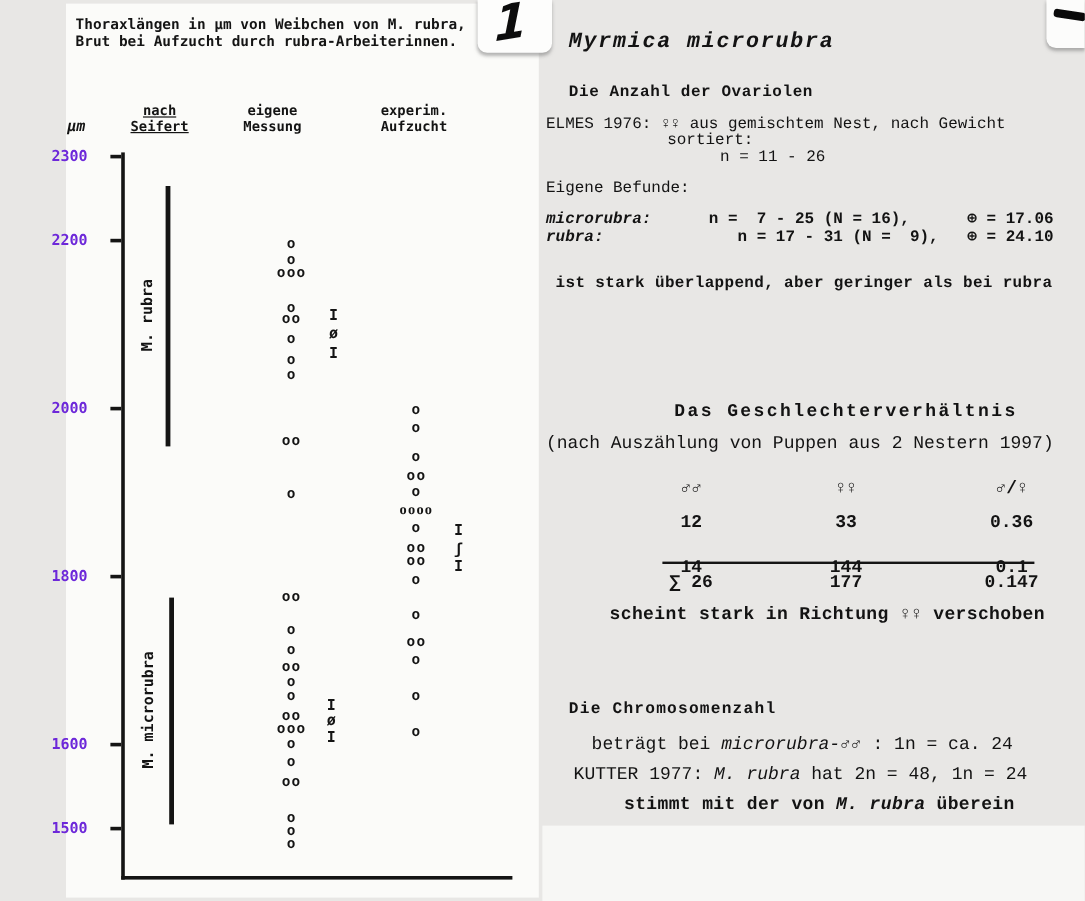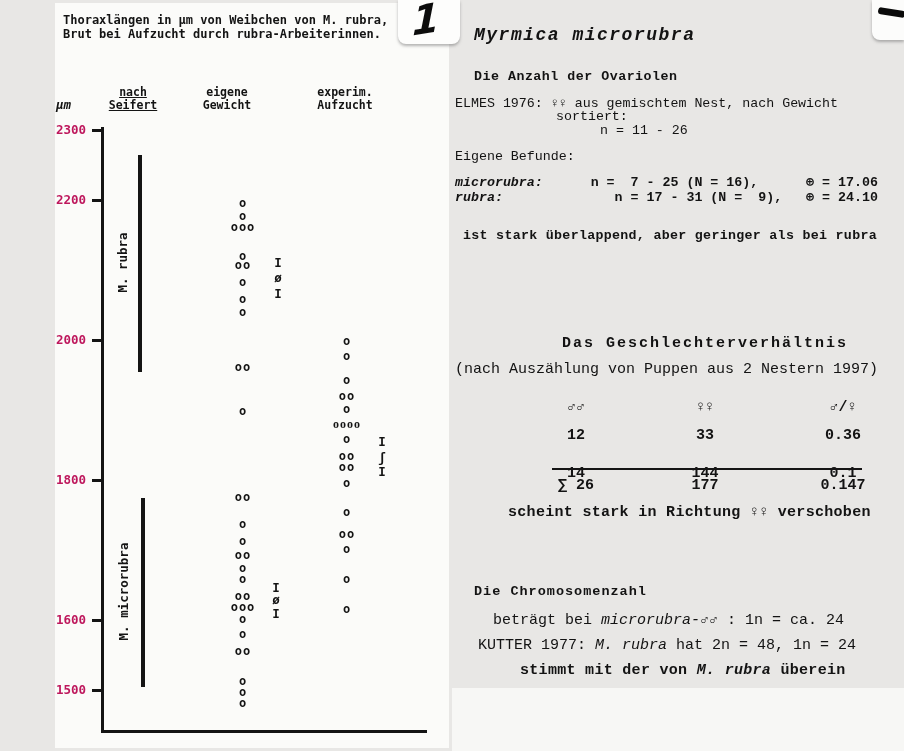--- a/index.html
+++ b/index.html
@@ -20,22 +20,22 @@
                border-radius:3px;transform:rotate(9deg);}
   
   .cx{font-family:"DejaVu Sans Mono","Liberation Mono",monospace;color:#141414;}
   #chart-title{left:63px;top:13px;font-weight:bold;font-size:12px;line-height:14px;}
   #um-label{left:56px;top:97px;font-weight:bold;font-style:italic;font-size:12.5px;}
   .colhead{top:86px;width:110px;text-align:center;font-weight:bold;font-size:11.5px;line-height:13px;}
   #colhead-seifert{left:78px;text-decoration:underline;} #colhead-messung{left:172px;} #colhead-aufzucht{left:290px;}
   
   .axis{background:#141414;}
   .tick{position:absolute;width:9px;height:3px;background:#141414;}
-  .ticklabel{position:absolute;left:56px;width:44px;text-align:left;
-             font:bold 12.5px "DejaVu Sans Mono",monospace;color:#be185d;}
+  .ticklabel{position:absolute;left:36px;width:44px;text-align:center;
+             font:bold 12.5px "DejaVu Sans Mono",monospace;color:#6d28d9;}
   .rangebar{position:absolute;width:4px;background:#141414;}
   .rangelabel{position:absolute;width:140px;text-align:center;transform:rotate(-90deg);
               font:bold 12.5px "DejaVu Sans Mono",monospace;color:#141414;}
   .pts{position:absolute;transform:translateX(-50%);font:bold 12px "DejaVu Sans Mono",monospace;
        letter-spacing:1px;color:#141414;white-space:pre;}
   .mk{position:absolute;transform:translateX(-50%);font:bold 12.5px "DejaVu Sans Mono",monospace;color:#141414;}
   
   .t{font-size:13.3px;line-height:14.5px;color:#131313;}
   .t15{font-size:15px;line-height:16px;color:#131313;text-align:right;}
   .b{font-weight:bold;}
@@ -81,21 +81,21 @@
   <div>Brut bei Aufzucht durch rubra-Arbeiterinnen.</div>
 </div>
 <div class="abs cx" id="um-label">µm</div>
 
 <div class="abs cx colhead" id="colhead-seifert">
   <div>nach</div>
   <div>Seifert</div>
 </div>
 <div class="abs cx colhead" id="colhead-messung">
   <div>eigene</div>
-  <div>Gewicht</div>
+  <div>Messung</div>
 </div>
 <div class="abs cx colhead" id="colhead-aufzucht">
   <div>experim.</div>
   <div>Aufzucht</div>
 </div>
 
 <div class="abs" id="chart" style="left:0;top:0;width:904px;height:751px;">
     <div class="abs axis" style="left: 101px; top: 127px; width: 3px; height: 606px;"></div>
     <div class="abs axis" style="left: 101px; top: 730px; width: 326px; height: 3px;"></div>
     <div class="tick" style="left: 92px; top: 129px;"></div>

